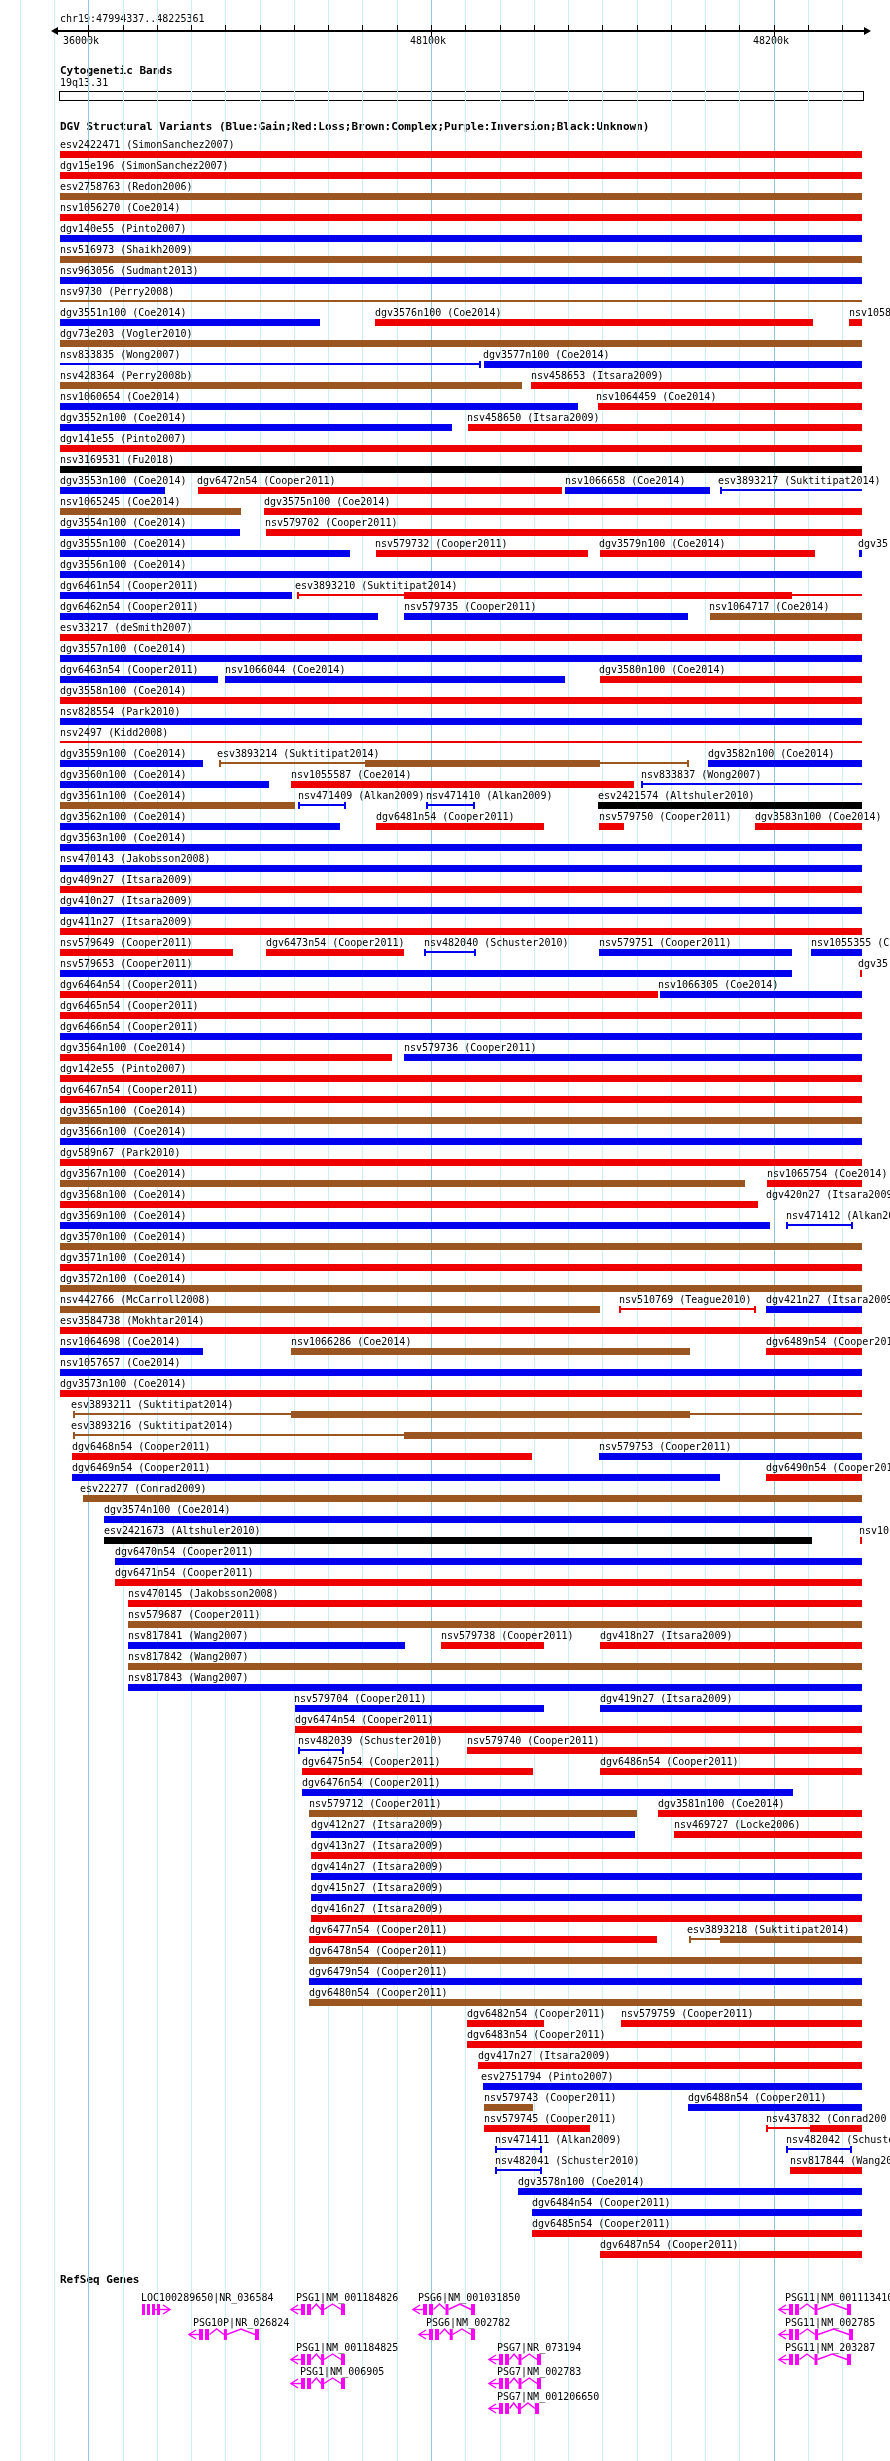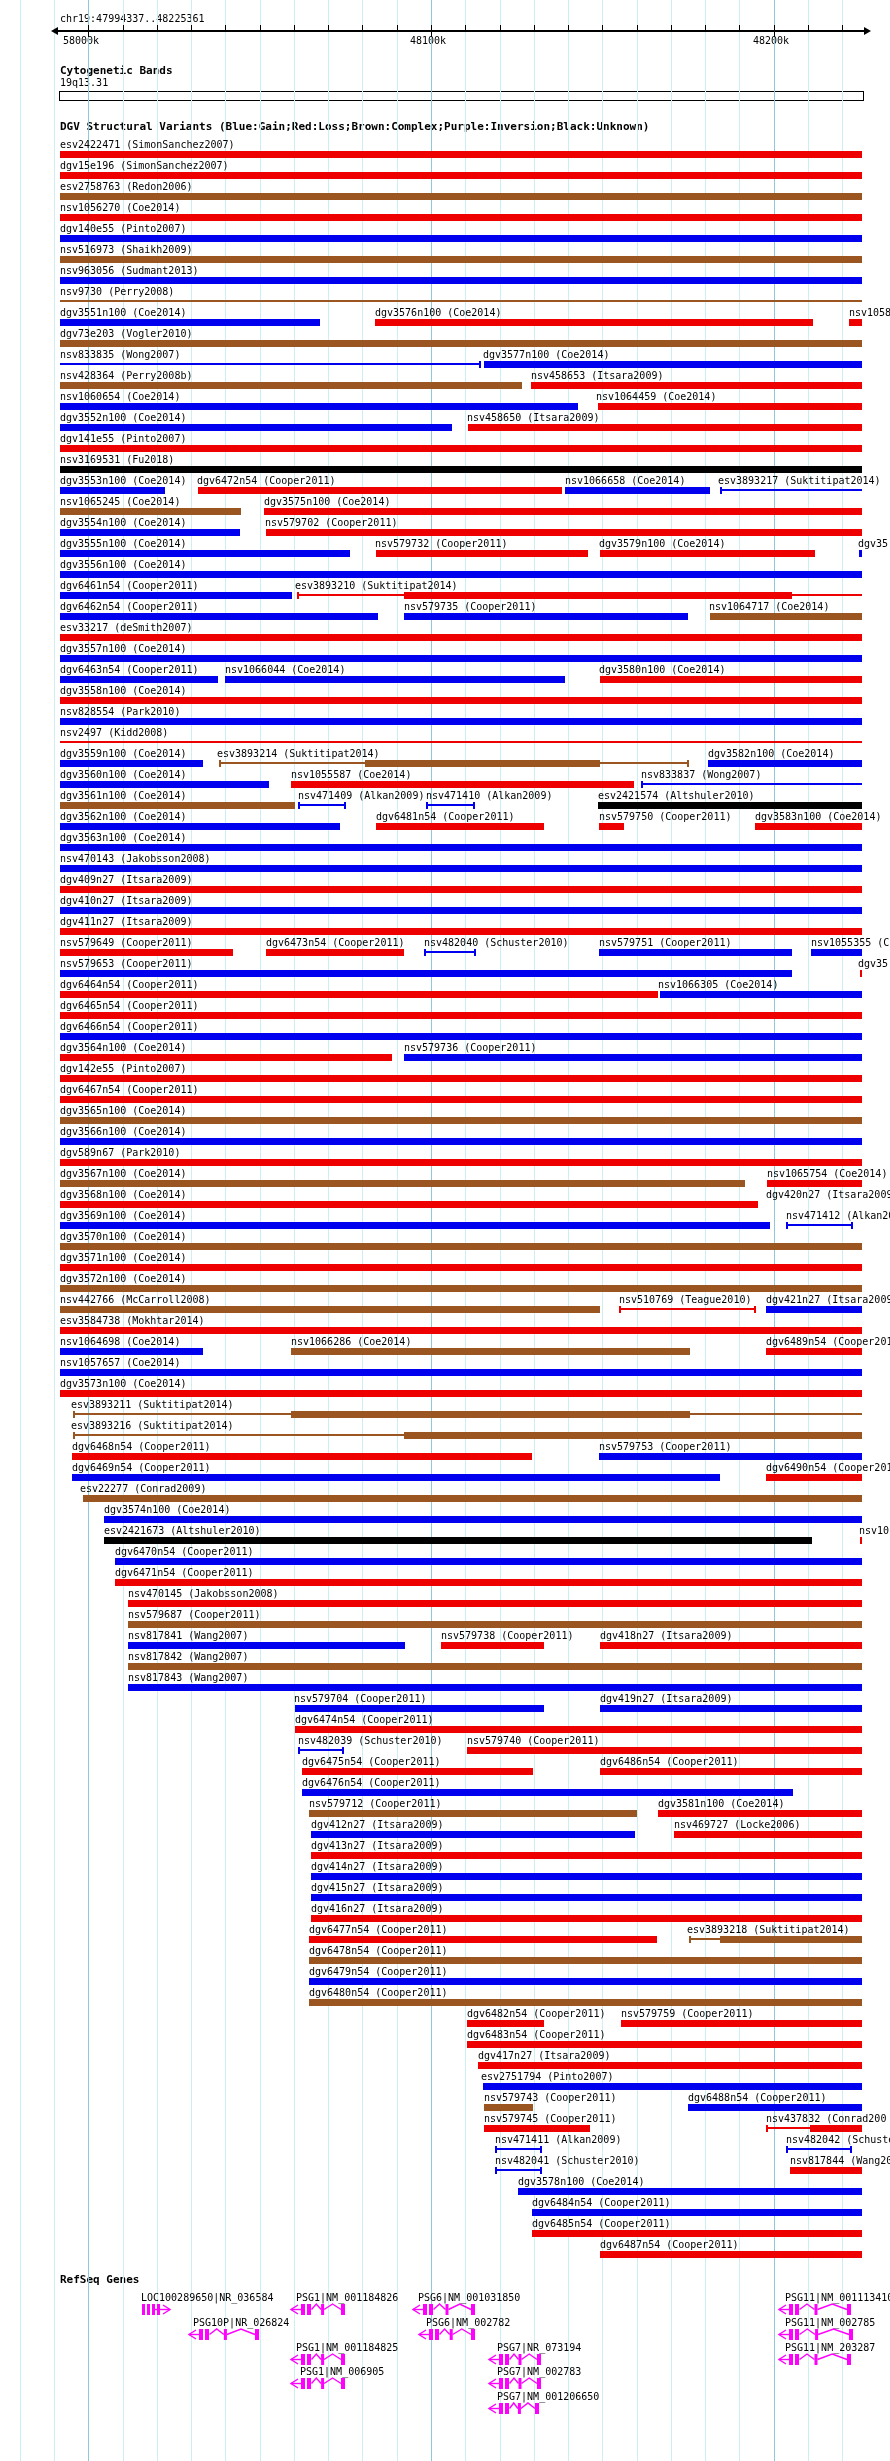--- a/index.html
+++ b/index.html
@@ -7,21 +7,21 @@
           font-family:"DejaVu Sans Mono",monospace;}
   .hdr{position:absolute;font:bold 11px "DejaVu Sans Mono",monospace;white-space:nowrap;color:#000;}
   .t10{position:absolute;font:10px "DejaVu Sans Mono",monospace;white-space:nowrap;color:#000;}
   .abs{position:absolute;}
 </style>
 </head>
 <body>
 
 <div id="canvas">
   <div class="t10" style="left:60px;top:13px;">chr19:47994337..48225361</div>
-  <div class="t10" style="left:63px;top:35px;">58000k</div>
+  <div class="t10" style="left:63px;top:35px;">36000k</div>
   <div class="t10" style="left:410px;top:35px;">48100k</div>
   <div class="t10" style="left:753px;top:35px;">48200k</div>
   <div class="hdr" style="left:60px;top:64px;">Cytogenetic Bands</div>
   <div class="t10" style="left:60px;top:77px;">19q13.31</div>
   <div class="abs" style="left:59px;top:91px;width:803px;height:8px;border:1px solid #000;background:#fff;"></div>
   <div class="hdr" style="left:60px;top:120px;">DGV Structural Variants (Blue:Gain;Red:Loss;Brown:Complex;Purple:Inversion;Black:Unknown)</div>
   <div class="hdr" style="left:60px;top:2273px;">RefSeq Genes</div>
 <div class="abs" style="left: 19.76px; top: 0px; width: 1px; height: 2461px; background: rgb(205, 238, 243); z-index: 0;"></div>
     <div class="abs" style="left: 54.03px; top: 0px; width: 1px; height: 2461px; background: rgb(205, 238, 243); z-index: 0;"></div>
     <div class="abs" style="left: 88.3px; top: 0px; width: 1px; height: 2461px; background: rgb(142, 200, 220); z-index: 0;"></div>

